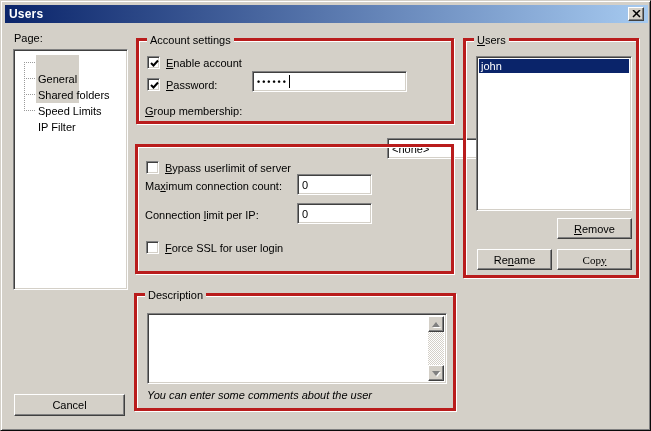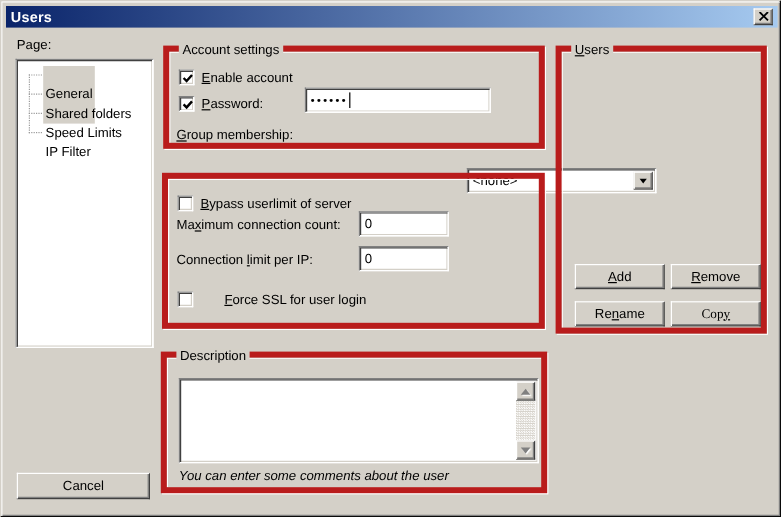--- a/index.html
+++ b/index.html
@@ -35,21 +35,21 @@
   .btn {
     position:absolute; background:#d4d0c8;
     border:1px solid; border-color:#fff #404040 #404040 #fff;
     box-shadow: inset -1px -1px 0 #808080;
     display:flex; align-items:center; justify-content:center;
     font-family:"Liberation Sans", sans-serif; font-size:11px; cursor:default;
   }
   .btn.default { outline:1px solid #000; }
   .groupbox {
     position:absolute;
-    border:5px solid #b91c1c;
+    border:3px solid #b91c1c;
     box-shadow: 1px 1px 0 #ffffff, inset 1px 1px 0 #ffffff;
   }
   .gb-title { position:absolute; top:-7px; left:8px; background:#d4d0c8; padding:0 3px; line-height:13px; white-space:nowrap; }
   .u { text-decoration:underline; }
   .label { position:absolute; line-height:13px; white-space:nowrap; }
 
   .checkbox {
     position:absolute; width:13px; height:13px; background:#fff;
     border:1px solid; border-color:#808080 #fff #fff #808080;
     box-shadow: inset 1px 1px 0 #404040, inset -1px -1px 0 #d4d0c8;
@@ -115,21 +115,21 @@
   #lb-group   { left:6px; top:64px; }
 
   #limits-group { left:134px; top:143px; width:319px; height:130px; }
   #cb-bypass { left:8px; top:14px; }
   #lb-bypass { left:27px; top:15px; }
   #lb-max    { left:7px; top:33px; }
   #fld-max   { left:159px; top:27px; width:75px; height:21px; }
   #lb-ip     { left:7px; top:62px; }
   #fld-ip    { left:159px; top:56px; width:75px; height:21px; }
   #cb-ssl    { left:8px; top:94px; }
-  #lb-ssl    { left:27px; top:95px;margin-left:20px; }
+  #lb-ssl    { left:27px; top:95px; }
 
   #desc-group { left:133px; top:292px; width:322px; height:118px; }
   #desc-hint  { left:10px; top:93px;font-style:italic; }
 
   #users-group { left:462px; top:37px; width:176px; height:240px; }
   #btn-add    { left:11px; top:177px; width:75px; height:21px; }
   #btn-remove { left:91px; top:177px; width:75px; height:21px; }
   #btn-rename { left:11px; top:208px; width:75px; height:21px; }
   #btn-copy   { left:91px; top:208px; width:75px; height:21px;font-family:Liberation Serif, serif; }
 
@@ -239,23 +239,25 @@
         <div class="sb-btn down">
           <span class="tri-down-dis"></span>
         </div>
       </div>
     </div>
     <span id="desc-hint" class="label">You can enter some comments about the user</span>
   </div>
 
   <div id="users-group" class="groupbox">
     <span class="gb-title"><span></span><span class="u">U</span><span>sers</span></span>
-    <div id="btn-add" class="btn">
-        <span><span></span><span class="u">A</span><span>dd</span></span>
-      </div>
+    <div id="users-list" class="sunken">
+      <div class="user-row selected">
+        <span>john</span>
+      </div>
+    </div>
     <div id="btn-remove" class="btn">
         <span><span></span><span class="u">R</span><span>emove</span></span>
       </div>
     <div id="btn-rename" class="btn">
         <span><span>Re</span><span class="u">n</span><span>ame</span></span>
       </div>
     <div id="btn-copy" class="btn">
         <span><span>Cop</span><span class="u">y</span><span></span></span>
       </div>
   </div>

